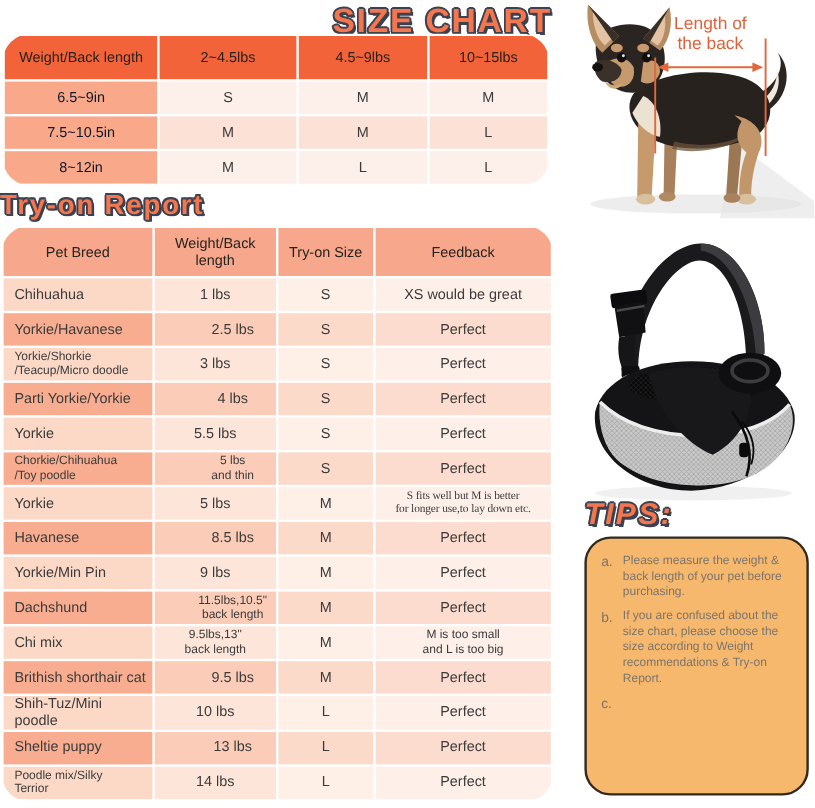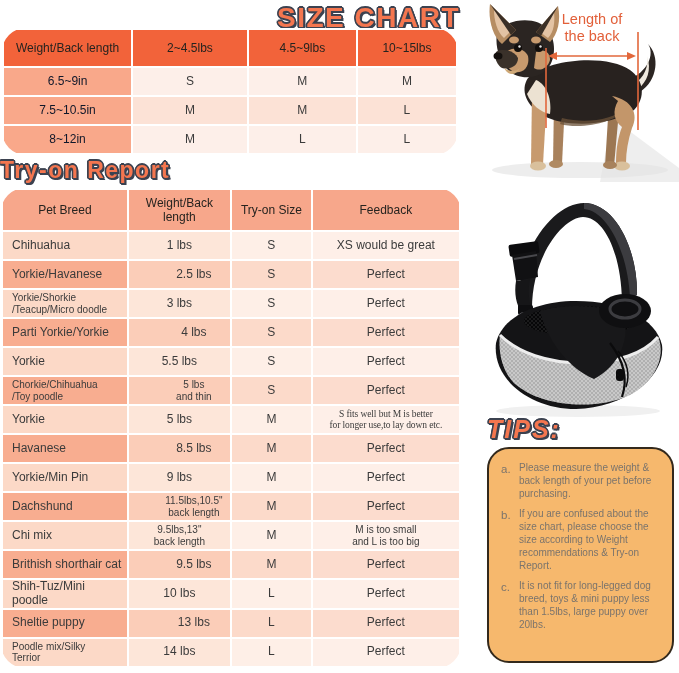--- a/index.html
+++ b/index.html
@@ -327,17 +327,16 @@
     <div class="tip-item">
       <span class="tip-marker">a.</span>
       <span class="tip-text">Please measure the weight &amp; back length of your pet before purchasing.</span>
     </div>
     <div class="tip-item">
       <span class="tip-marker">b.</span>
       <span class="tip-text">If you are confused about the size chart, please choose the size according to Weight recommendations &amp; Try-on Report.</span>
     </div>
     <div class="tip-item">
       <span class="tip-marker">c.</span>
-      <span class="tip-text">It is not fit for long-legged dog breed, toys &amp; mini puppy less than 1.5lbs, large puppy over 20lbs.</span>
     </div>
   </div>
 
 </div>
 
 </body></html>

